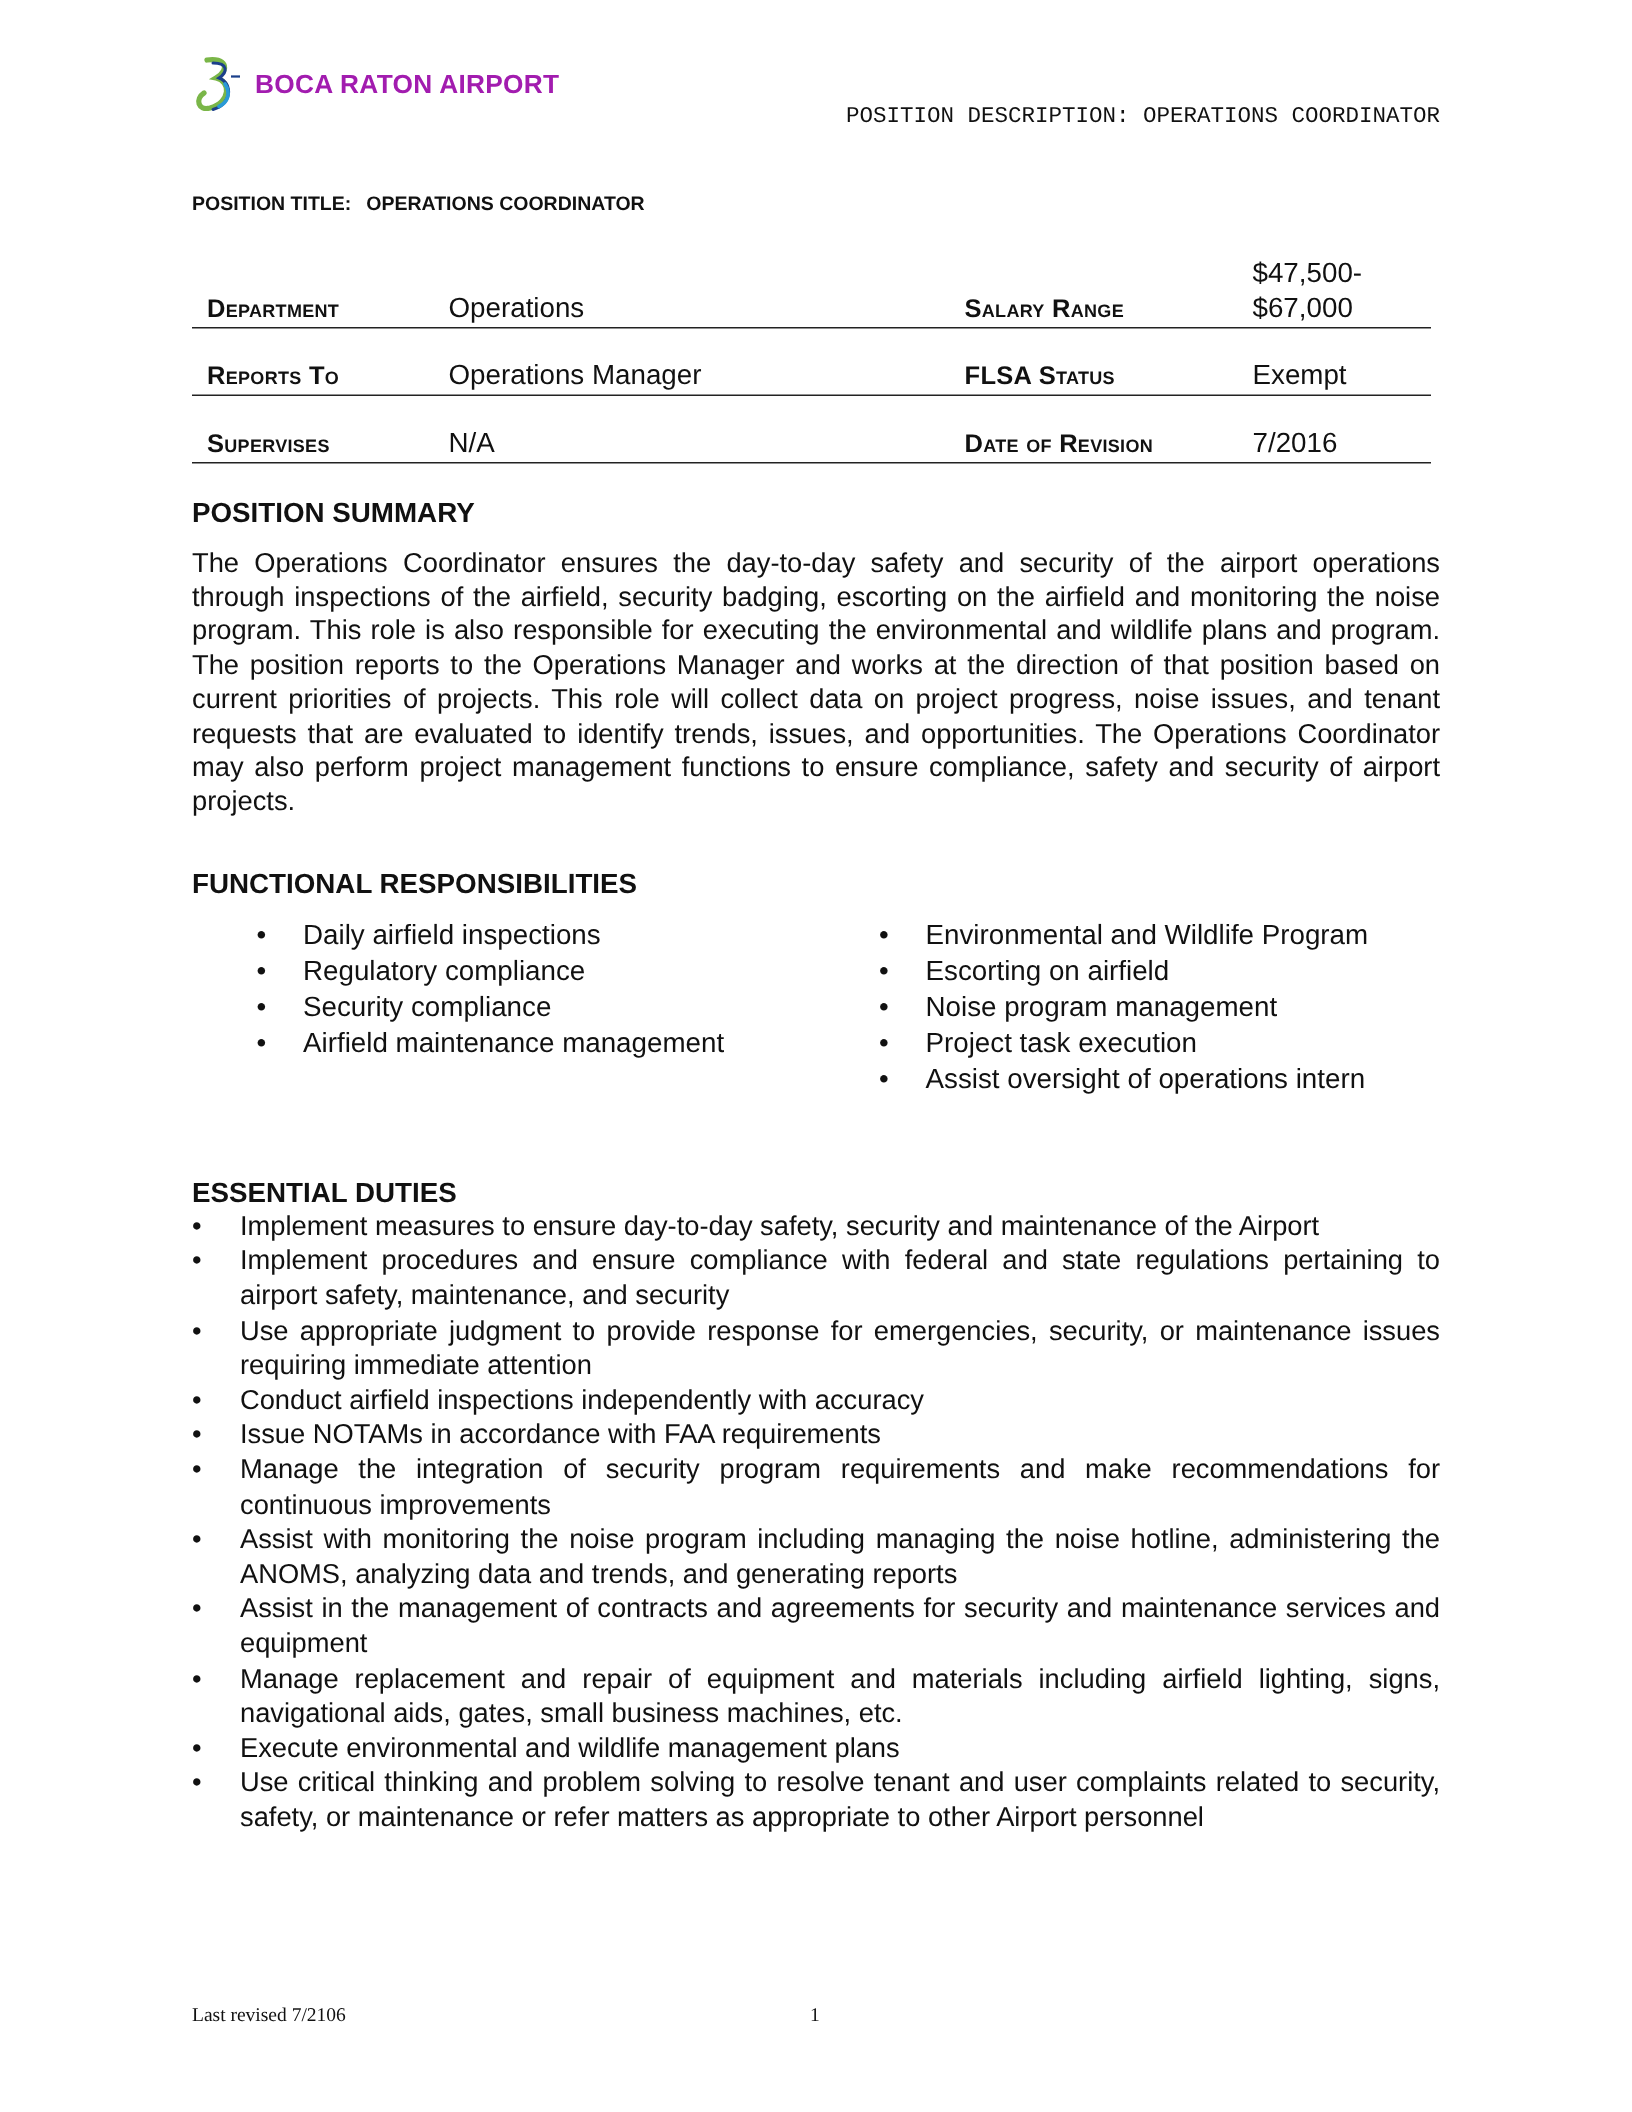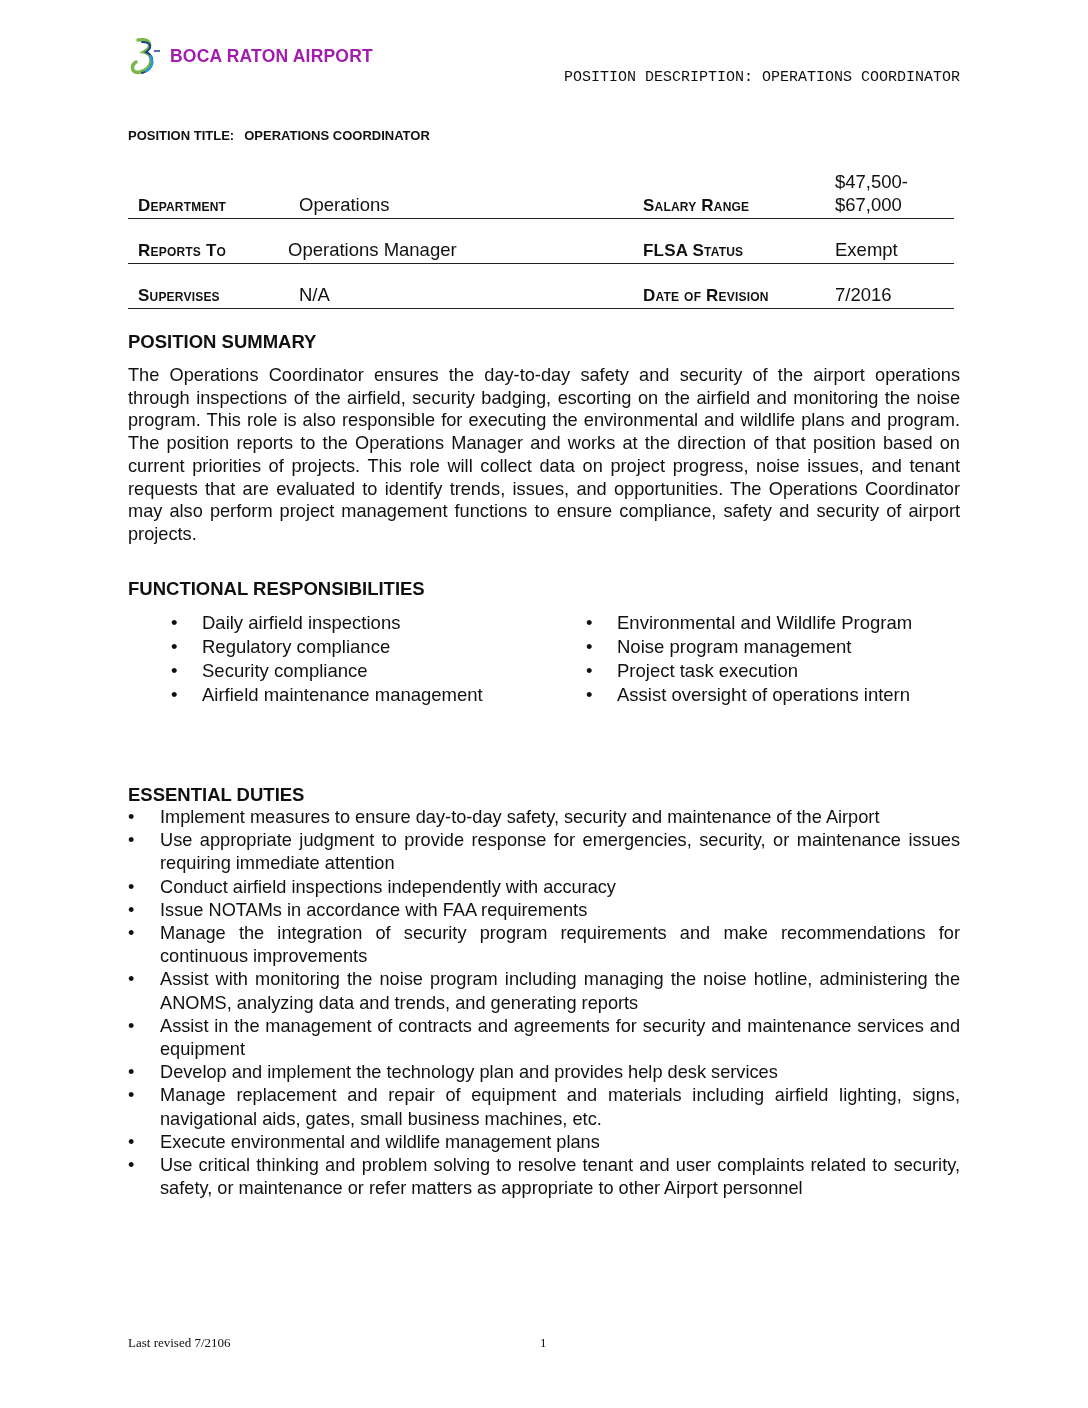--- a/index.html
+++ b/index.html
@@ -48,21 +48,21 @@
   <span class="cell label" style="left:10px;">Department</span>
   <span class="cell value" style="left:171px;">Operations</span>
   <span class="cell label" style="left:515px;">Salary Range</span>
   <span class="cell value" style="left:707px;line-height:23px;">
     <span>$47,500-</span><br>
     <span>$67,000</span>
   </span>
 </div>
 <div class="info-row sans" style="top:218px;height:45px;">
   <span class="cell label" style="left:10px;">Reports To</span>
-  <span class="cell value" style="left:160px;">Operations Manager</span>
+  <span class="cell value" style="left:171px;">Operations Manager</span>
   <span class="cell label" style="left:515px;">FLSA Status</span>
   <span class="cell value" style="left:707px;">Exempt</span>
 </div>
 <div class="info-row sans" style="top:263px;height:45px;">
   <span class="cell label" style="left:10px;">Supervises</span>
   <span class="cell value" style="left:171px;">N/A</span>
   <span class="cell label" style="left:515px;">Date of Revision</span>
   <span class="cell value" style="left:707px;">7/2016</span>
 </div>
 
@@ -71,34 +71,35 @@
 
 <div class="abs section-h sans" style="top:578px;">FUNCTIONAL RESPONSIBILITIES</div>
 <ul class="fr-list sans" style="left:128px;">
   <li>Daily airfield inspections</li>
   <li>Regulatory compliance</li>
   <li>Security compliance</li>
   <li>Airfield maintenance management</li>
 </ul>
 <ul class="fr-list sans" style="left:543px;">
   <li>Environmental and Wildlife Program</li>
+  <li>Escorting on airfield</li>
   <li>Noise program management</li>
   <li>Project task execution</li>
   <li>Assist oversight of operations intern</li>
 </ul>
 
 <div class="abs section-h sans" style="top:784px;">ESSENTIAL DUTIES</div>
 <ul class="ed-list sans">
   <li>Implement measures to ensure day-to-day safety, security and maintenance of the Airport</li>
+  <li>Implement procedures and ensure compliance with federal and state regulations pertaining to airport safety, maintenance, and security</li>
   <li>Use appropriate judgment to provide response for emergencies, security, or maintenance issues requiring immediate attention</li>
   <li>Conduct airfield inspections independently with accuracy</li>
   <li>Issue NOTAMs in accordance with FAA requirements</li>
   <li>Manage the integration of security program requirements and make recommendations for continuous improvements</li>
   <li>Assist with monitoring the noise program including managing the noise hotline, administering the ANOMS, analyzing data and trends, and generating reports</li>
   <li>Assist in the management of contracts and agreements for security and maintenance services and equipment</li>
-  <li>Develop and implement the technology plan and provides help desk services</li>
   <li>Manage replacement and repair of equipment and materials including airfield lighting, signs, navigational aids, gates, small business machines, etc.</li>
   <li>Execute environmental and wildlife management plans</li>
   <li>Use critical thinking and problem solving to resolve tenant and user complaints related to security, safety, or maintenance or refer matters as appropriate to other Airport personnel</li>
 </ul>
 
 <div class="abs footer" style="left:128px;">Last revised 7/2106</div>
 <div class="abs footer" style="left:540px;">1</div>
 
 </body></html>

